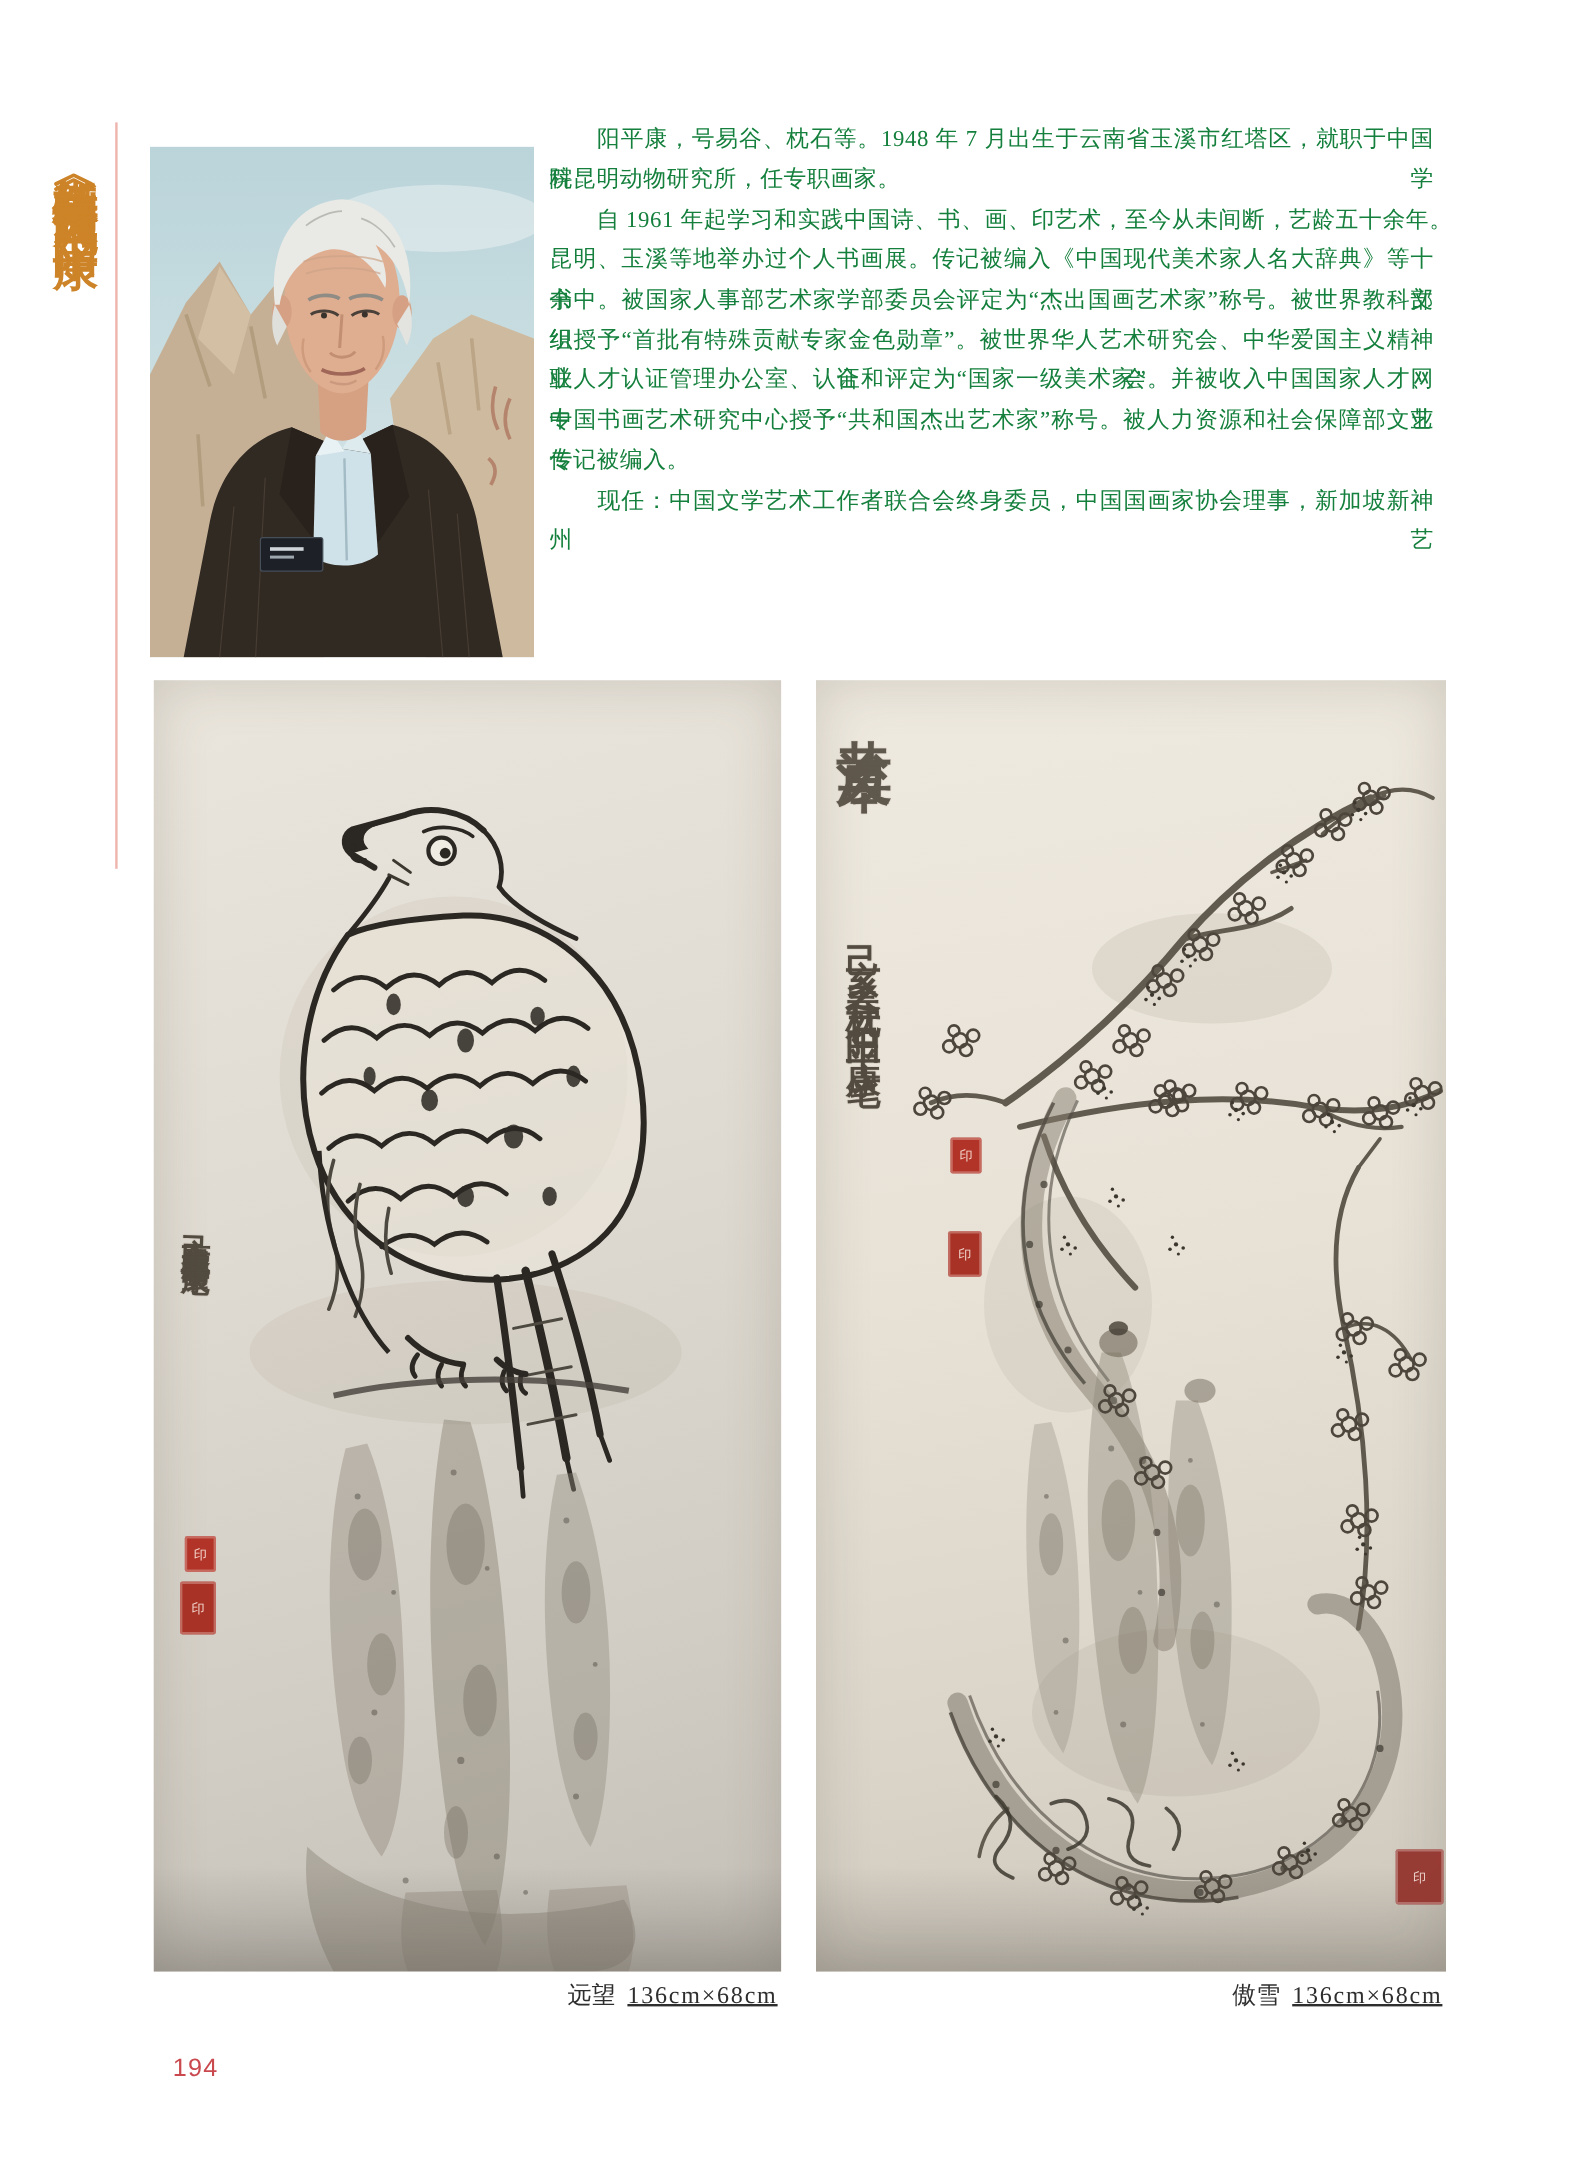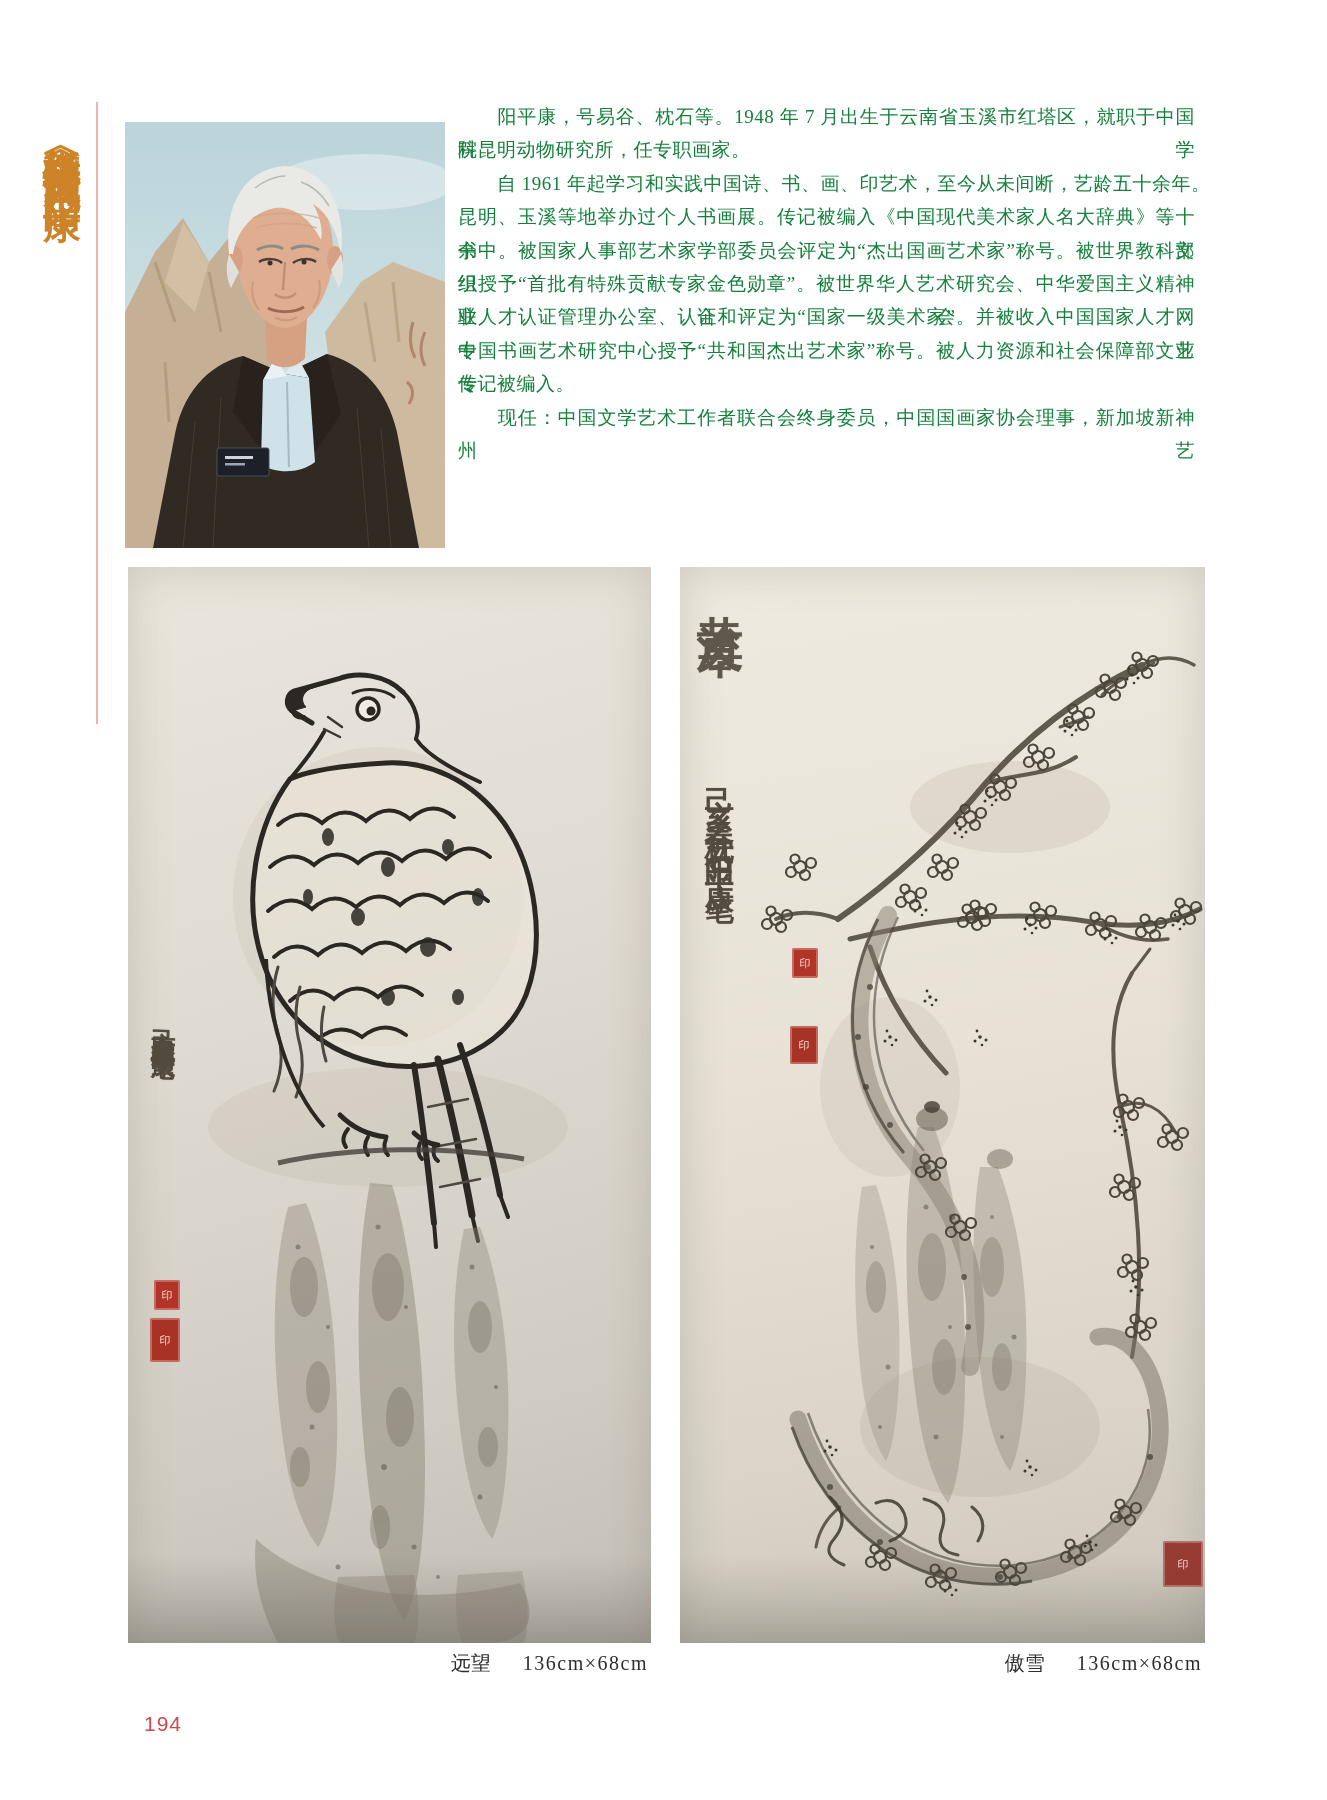--- a/index.html
+++ b/index.html
@@ -44,21 +44,21 @@
   .seal.s2{left:150px;top:1318px;width:30px;height:44px;background:#a93227;}
   .seal.s3{left:792px;top:948px;width:26px;height:30px;background:#b23327;}
   .seal.s4{left:790px;top:1026px;width:28px;height:38px;background:#a93227;}
   .seal.s5{left:1163px;top:1541px;width:40px;height:46px;background:#93302a;opacity:.92;}
   
   .caption{position:absolute;top:1650px;height:26px;line-height:26px;
     text-align:right;color:#2e2e2e;font-size:20px;
     font-family:"Liberation Serif","DejaVu Serif",serif;}
   .caption.cl{left:128px;width:520px;}
   .caption.cr{left:680px;width:522px;}
-  .caption .dims{margin-left:32px;letter-spacing:1.5px;}
+  .caption .dims{margin-left:10px;letter-spacing:1.5px;text-decoration:underline;}
   
   .pagenum{position:absolute;left:120px;top:1712px;font-size:21px;color:#c9494e;
     font-family:"Liberation Sans","DejaVu Sans",sans-serif;letter-spacing:1px;margin-left:24px;}
 </style>
 </head>
 <body>
 
 <div class="page">
 
   <div class="sidebar-title">新媒体特刊《大国风范》·阳平康</div>

